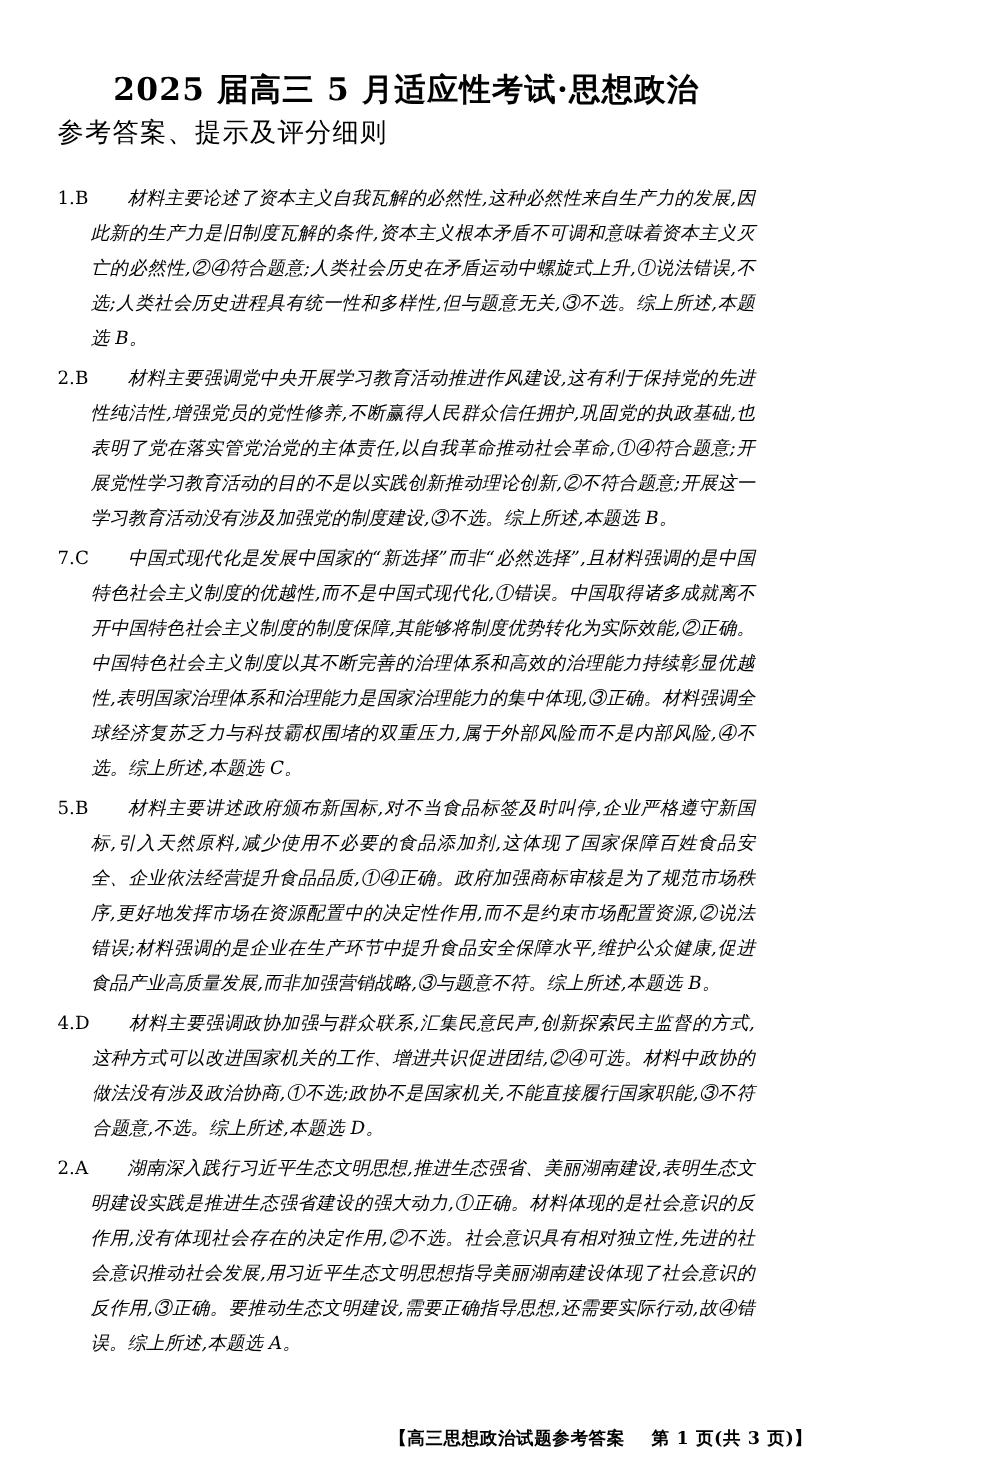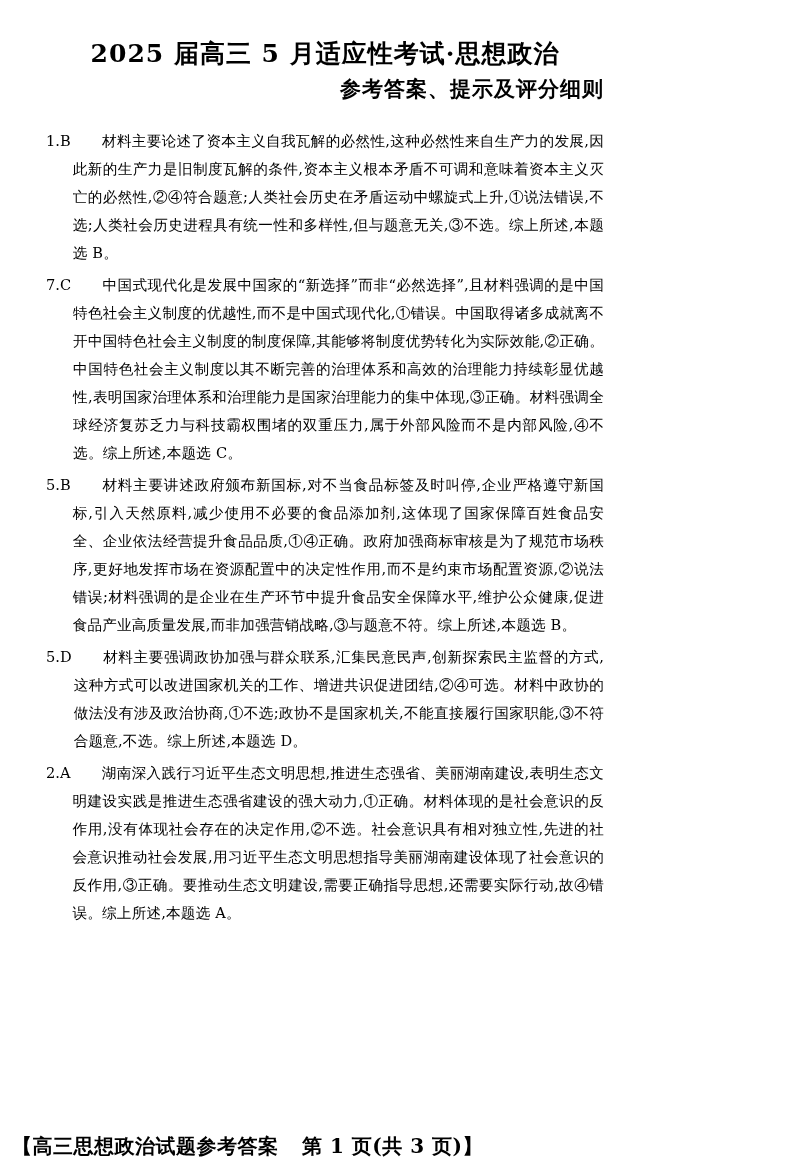--- a/index.html
+++ b/index.html
@@ -11,36 +11,36 @@
     width: 800px;
     min-height: 1174px;
     font-family: "DejaVu Serif", "Liberation Serif", serif;
     color: #000000;
     position: relative;
   }
   .page {
     width: 650px;
     min-height: 1174px;
     box-sizing: border-box;
-    padding: 28px 46px 10px 46px;
+    padding: 46px 46px 10px 46px;
     position: relative;
   }
   .doc-title {
     text-align: center;
     font-size: 25px;
     font-weight: bold;
     letter-spacing: 1px;
     line-height: 1.4;
     margin: 8px 0 2px 0;
     font-family: "DejaVu Serif", "Liberation Serif", serif;
   }
   .doc-subtitle {
-    text-align: right;
+    text-align: left;
     font-size: 21px;
-    font-weight: bold;
+    font-weight: normal;
     letter-spacing: 1px;
     line-height: 1.5;
     margin: 2px 0 22px 0;
   }
   .answers {
     margin-top: 18px;
   }
   .answer-item {
     display: flex;
     align-items: flex-start;
@@ -51,32 +51,33 @@
   .ans-num {
     flex: 0 0 auto;
     white-space: nowrap;
     padding-right: 2px;
   }
   .ans-body {
     flex: 1 1 auto;
     text-align: justify;
     text-justify: inter-ideograph;
     letter-spacing: 0.2px;
+    font-style: italic;
   }
   .indent {
     display: inline-block;
     width: 2em;
   }
   .footer {
     position: absolute;
-    left: 12px;
+    left: 0;
     right: 0;
     bottom: 14px;
-    text-align: left;
-    font-size: 20px;
+    text-align: right;
+    font-size: 14px;
     font-weight: bold;
     letter-spacing: 0.5px;
   }
   .footer-inner {
     display: inline-block;
   }
   .footer-page {
     margin-left: 16px;
   }
 </style>
@@ -88,33 +89,37 @@
   <h1 class="doc-title">2025 届高三 5 月适应性考试·思想政治</h1>
   <h2 class="doc-subtitle">参考答案、提示及评分细则</h2>
 
   <div class="answers">
 
     <div class="answer-item">
       <span class="ans-num">1.B</span>
       <span class="ans-body"><span class="indent"></span><span>材料主要论述了资本主义自我瓦解的必然性,这种必然性来自生产力的发展,因此新的生产力是旧制度瓦解的条件,资本主义根本矛盾不可调和意味着资本主义灭亡的必然性,②④符合题意;人类社会历史在矛盾运动中螺旋式上升,①说法错误,不选;人类社会历史进程具有统一性和多样性,但与题意无关,③不选。综上所述,本题选 B。</span></span>
     </div>
 
+    <div class="answer-item">
+      <span class="ans-num">2.B</span>
+      <span class="ans-body"><span class="indent"></span><span>材料主要强调党中央开展学习教育活动推进作风建设,这有利于保持党的先进性纯洁性,增强党员的党性修养,不断赢得人民群众信任拥护,巩固党的执政基础,也表明了党在落实管党治党的主体责任,以自我革命推动社会革命,①④符合题意;开展党性学习教育活动的目的不是以实践创新推动理论创新,②不符合题意;开展这一学习教育活动没有涉及加强党的制度建设,③不选。综上所述,本题选 B。</span></span>
+    </div>
 
     <div class="answer-item">
       <span class="ans-num">7.C</span>
       <span class="ans-body"><span class="indent"></span><span>中国式现代化是发展中国家的“新选择”而非“必然选择”,且材料强调的是中国特色社会主义制度的优越性,而不是中国式现代化,①错误。中国取得诸多成就离不开中国特色社会主义制度的制度保障,其能够将制度优势转化为实际效能,②正确。中国特色社会主义制度以其不断完善的治理体系和高效的治理能力持续彰显优越性,表明国家治理体系和治理能力是国家治理能力的集中体现,③正确。材料强调全球经济复苏乏力与科技霸权围堵的双重压力,属于外部风险而不是内部风险,④不选。综上所述,本题选 C。</span></span>
     </div>
 
     <div class="answer-item">
       <span class="ans-num">5.B</span>
       <span class="ans-body"><span class="indent"></span><span>材料主要讲述政府颁布新国标,对不当食品标签及时叫停,企业严格遵守新国标,引入天然原料,减少使用不必要的食品添加剂,这体现了国家保障百姓食品安全、企业依法经营提升食品品质,①④正确。政府加强商标审核是为了规范市场秩序,更好地发挥市场在资源配置中的决定性作用,而不是约束市场配置资源,②说法错误;材料强调的是企业在生产环节中提升食品安全保障水平,维护公众健康,促进食品产业高质量发展,而非加强营销战略,③与题意不符。综上所述,本题选 B。</span></span>
     </div>
 
     <div class="answer-item">
-      <span class="ans-num">5.D</span>
+      <span class="ans-num">4.D</span>
       <span class="ans-body"><span class="indent"></span><span>材料主要强调政协加强与群众联系,汇集民意民声,创新探索民主监督的方式,这种方式可以改进国家机关的工作、增进共识促进团结,②④可选。材料中政协的做法没有涉及政治协商,①不选;政协不是国家机关,不能直接履行国家职能,③不符合题意,不选。综上所述,本题选 D。</span></span>
     </div>
 
 
 
     <div class="answer-item">
       <span class="ans-num">2.A</span>
       <span class="ans-body"><span class="indent"></span><span>湖南深入践行习近平生态文明思想,推进生态强省、美丽湖南建设,表明生态文明建设实践是推进生态强省建设的强大动力,①正确。材料体现的是社会意识的反作用,没有体现社会存在的决定作用,②不选。社会意识具有相对独立性,先进的社会意识推动社会发展,用习近平生态文明思想指导美丽湖南建设体现了社会意识的反作用,③正确。要推动生态文明建设,需要正确指导思想,还需要实际行动,故④错误。综上所述,本题选 A。</span></span>
     </div>
 

